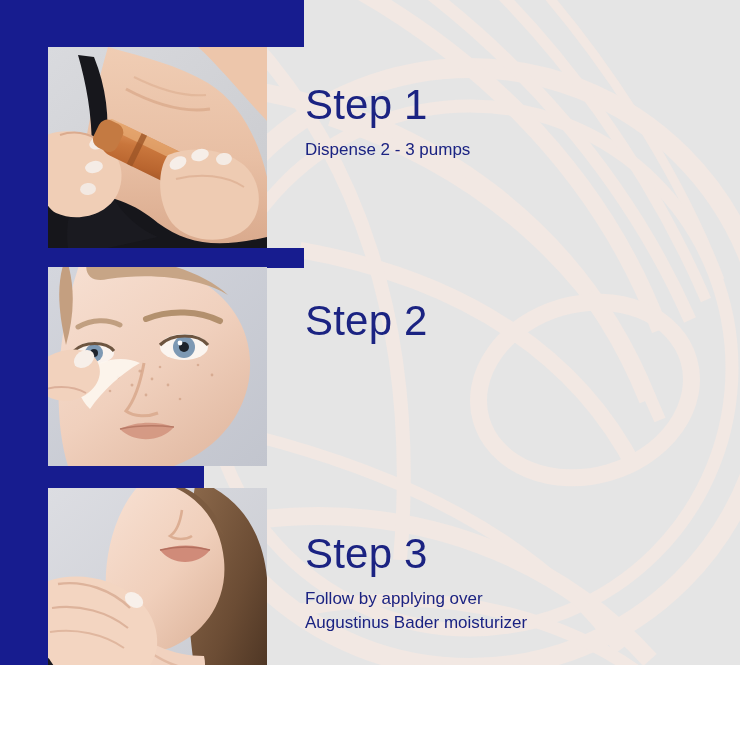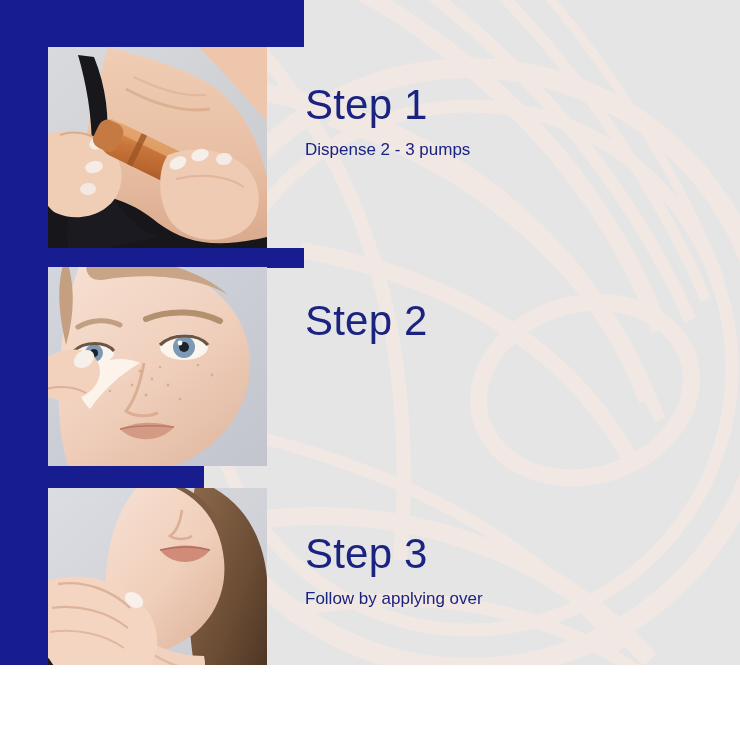--- a/index.html
+++ b/index.html
@@ -293,16 +293,17 @@
   </div>
 
   <div class="step" id="step-2">
     <h2 class="step-title">Step 2</h2>
   </div>
 
   <div class="step" id="step-3">
     <h2 class="step-title">Step 3</h2>
     <p class="step-body">
       <span class="line">Follow by applying over</span>
+      <span class="line">Augustinus Bader moisturizer</span>
     </p>
   </div>
 
 </div>
 
 </body></html>

